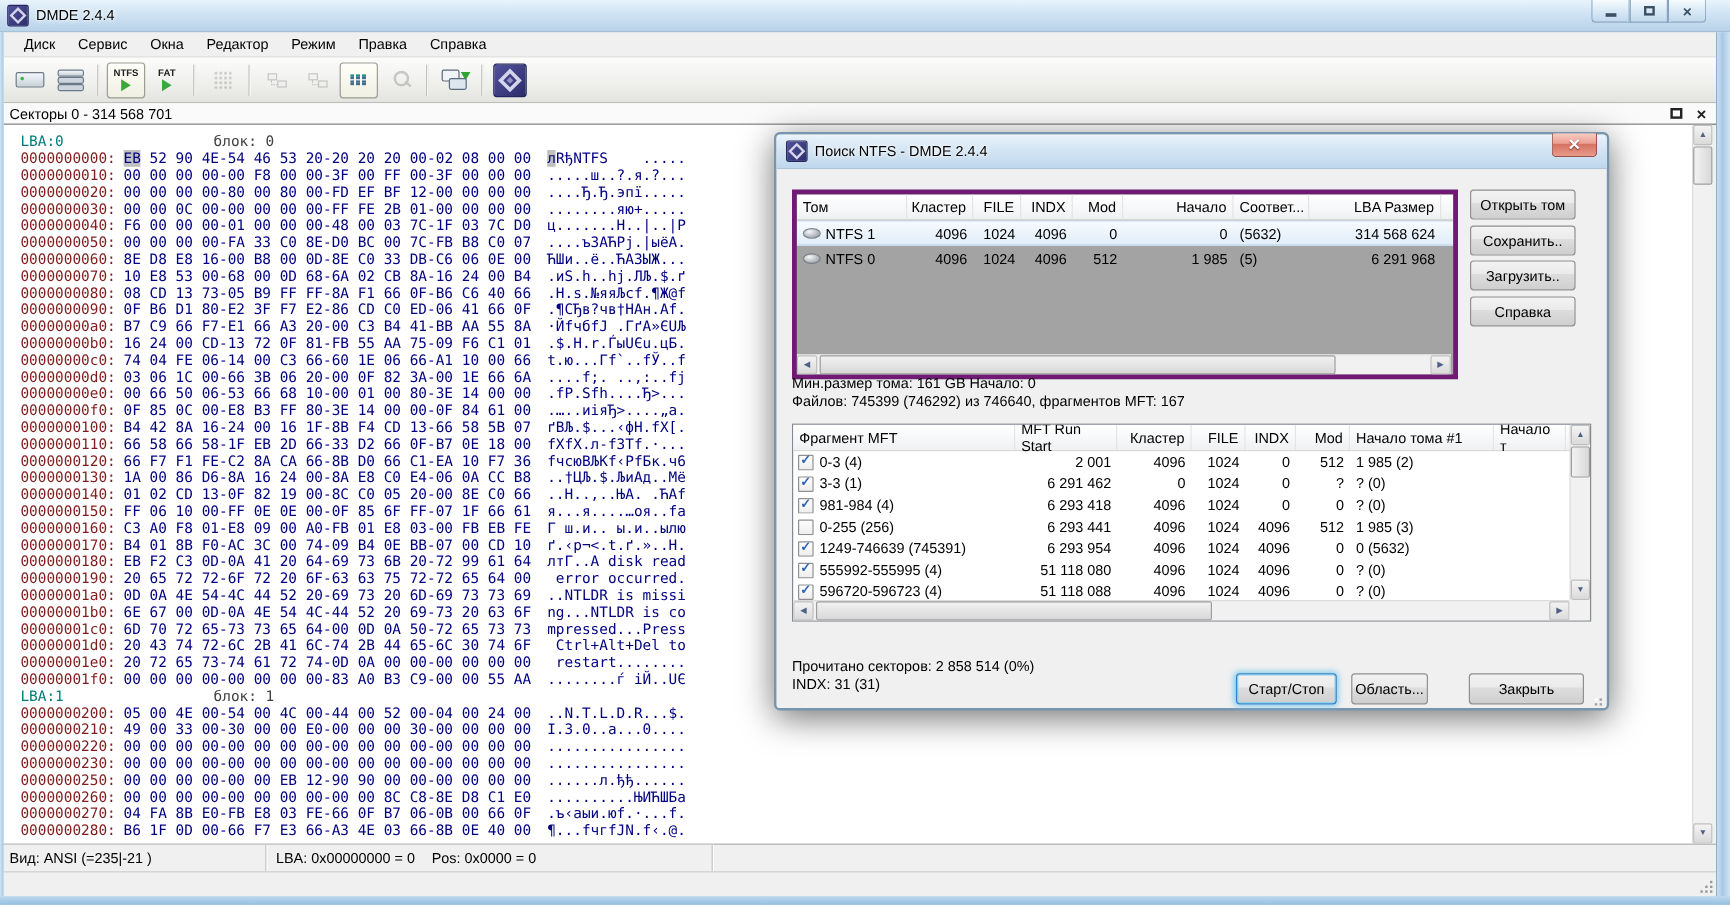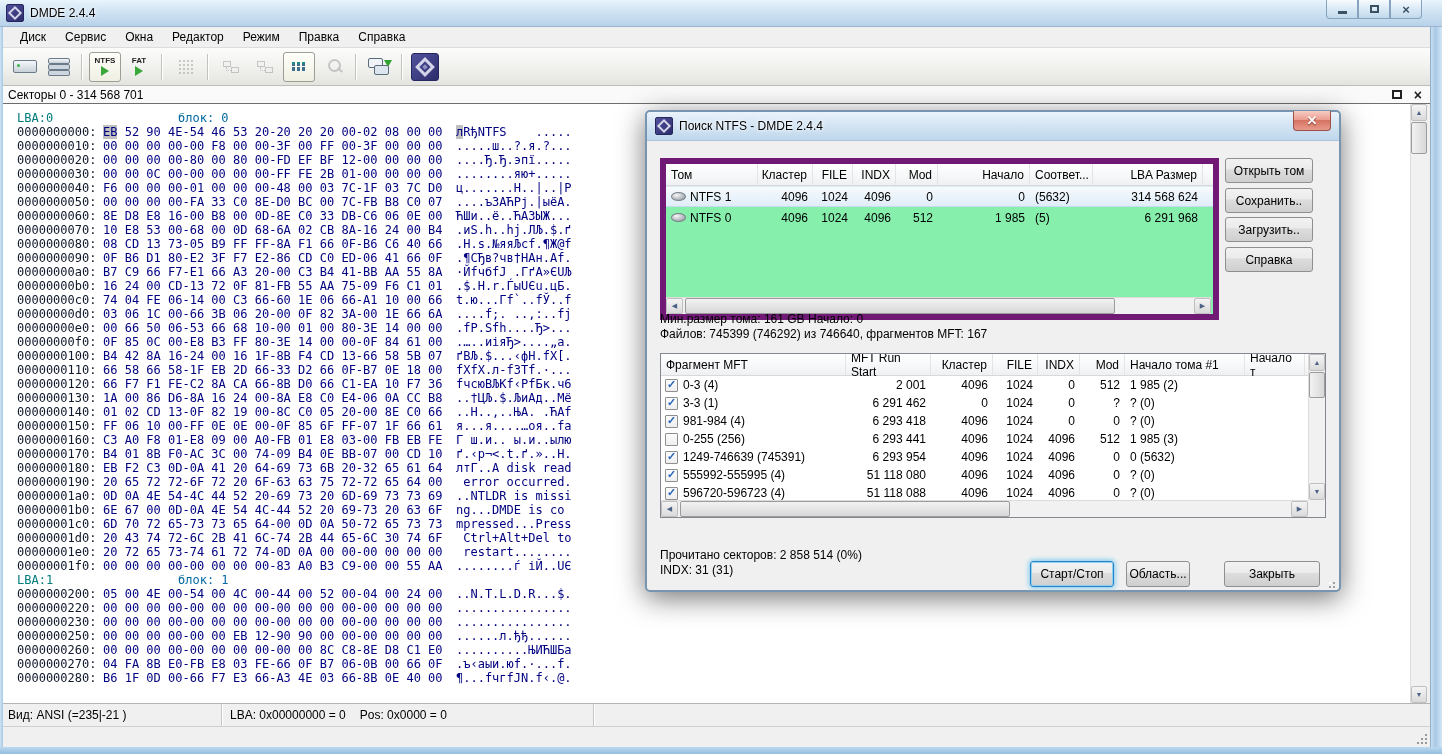--- a/index.html
+++ b/index.html
@@ -71,23 +71,23 @@
   .sectors-bar{position:absolute;top:86px;left:3px;right:12px;height:18px;background:#fafafa;
     border-bottom:1px solid #6e6e6e;display:flex;align-items:center;padding-left:5px;box-sizing:border-box}
   .mdi-btns{position:absolute;right:8px;top:0;height:100%;display:flex;align-items:center;gap:12px}
   .mdi-max{width:10px;height:9px;border:2px solid #222;box-sizing:border-box;display:block}
   .mdi-x{font-size:14px;font-weight:bold;line-height:1;color:#222}
   
   .hexview{position:absolute;top:104px;left:3px;width:1407px;height:599px;background:#fff;overflow:hidden;
     font-family:"DejaVu Sans Mono",monospace;font-size:12px;line-height:14px;color:#000080;
     padding:7px 0 0 14px;box-sizing:border-box}
   .hex-line{white-space:pre;height:14px}
-  .off{display:inline-block;width:86px;color:#0f172a}
+  .off{display:inline-block;width:86px;color:#7f1d1d}
   .off-w{display:inline-block;width:161px;color:#007c7c}
-  .blk{color:#0369a1}
+  .blk{color:#404040}
   .hx{display:inline-block;width:341px;margin-right:12px}
   .hl{background:#c0c0c0}
   
   .vscroll{position:absolute;top:104px;left:1410px;width:17px;height:599px;background:#f1f1f1;border-left:1px solid #dcdcdc;box-sizing:border-box}
   .sarr{position:absolute;left:0;width:16px;height:17px;display:flex;align-items:center;justify-content:center;
     font-size:7px;color:#4d6185;background:linear-gradient(#f4f4f4,#dadada);border:1px solid #bfbfbf;border-radius:2px;box-sizing:border-box}
   .sthumb{position:absolute;left:0;width:16px;background:linear-gradient(90deg,#f2f2f2,#d8d8d8);border:1px solid #9c9c9c;border-radius:2px;box-sizing:border-box}
   
   .statusbar{position:absolute;left:0;top:703px;width:1430px;height:23px;background:#f0f0f0;
     border-top:1px solid #b4b4b4;display:flex;align-items:center;box-sizing:border-box}
@@ -102,21 +102,21 @@
   .dialog{position:absolute;left:645px;top:110px;width:692px;height:478px;background:#f0f0f0;
     border:2px solid #7795ae;border-radius:5px;box-shadow:0 6px 28px rgba(0,0,0,.55);box-sizing:content-box;z-index:10}
   .dlg-titlebar{height:28px;background:linear-gradient(#eaf3fb,#d4e5f4 45%,#bfd7ec);
     border-bottom:1px solid #aec4d9;border-radius:4px 4px 0 0;display:flex;align-items:center;padding:0 8px;position:relative}
   .dlg-title{margin-left:6px;text-shadow:0 0 6px #fff,0 0 3px #fff}
   .dlg-close{position:absolute;right:8px;top:-1px;width:36px;height:19px;border:1px solid #99514a;border-top:none;border-radius:0 0 4px 4px;
     background:linear-gradient(#f6cdc4,#ec9e91 45%,#d4705f 46%,#e89a8b);display:flex;align-items:center;justify-content:center}
   .dlg-close span{color:#fff;font-weight:bold;font-size:13px;line-height:1;text-shadow:0 1px 1px #7c2d22}
   .dlg-body{position:relative;height:450px}
   
-  .vol-box{position:absolute;left:13px;top:17px;width:547px;height:150px;background:#86efac;border:6px solid #701a75;box-sizing:content-box;overflow:hidden}
+  .vol-box{position:absolute;left:13px;top:17px;width:547px;height:150px;background:#a3a3a3;border:4px solid #701a75;box-sizing:content-box;overflow:hidden}
   .thead{height:21px;display:flex;border-bottom:1px solid #d9d9d9;background:linear-gradient(#ffffff,#f6f7f9 60%,#eef0f2)}
   .th{display:flex;align-items:center;padding:0 5px;border-right:1px solid #e4e4e4;box-sizing:border-box;flex:none}
   .th.r{justify-content:flex-end}
   .cell{display:flex;align-items:center;padding:0 5px;box-sizing:border-box;flex:none;overflow:hidden;white-space:nowrap}
   .cell.r{justify-content:flex-end}
   .w-tom{width:92px}.w-cl{width:55px}.w-file{width:40px}.w-indx{width:43px}.w-mod{width:42px}.w-nach{width:92px}.w-soot{width:63px}.w-lba{width:110px}
   .vol-row{height:21px;display:flex;align-items:center}
   .vol-row.selected{background:linear-gradient(#f6fafd,#e0edf9);border-top:1px solid #dcebf7;border-bottom:1px solid #c6dcf0;height:19px}
   .ic-disk{width:15px;height:9px;border-radius:50%;flex:none;margin-right:4px;
     background:radial-gradient(ellipse at 35% 30%,#f7f7f7,#b9bec4 55%,#868d94);border:1px solid #7b8289;box-sizing:border-box}
@@ -302,40 +302,41 @@
       <div class="hex-line"><span class="off">0000000130:</span><span class="hx"><span class="hl"></span><span>1A 00 86 D6-8A 16 24 00-8A E8 C0 E4-06 0A CC B8</span></span><span class="asc"><span class="hl"></span><span>..†ЦЉ.$.ЉиАд..Мё</span></span></div>
 
       <div class="hex-line"><span class="off">0000000140:</span><span class="hx"><span class="hl"></span><span>01 02 CD 13-0F 82 19 00-8C C0 05 20-00 8E C0 66</span></span><span class="asc"><span class="hl"></span><span>..Н..‚..ЊА. .ЋАf</span></span></div>
 
       <div class="hex-line"><span class="off">0000000150:</span><span class="hx"><span class="hl"></span><span>FF 06 10 00-FF 0E 0E 00-0F 85 6F FF-07 1F 66 61</span></span><span class="asc"><span class="hl"></span><span>я...я....…oя..fa</span></span></div>
 
       <div class="hex-line"><span class="off">0000000160:</span><span class="hx"><span class="hl"></span><span>C3 A0 F8 01-E8 09 00 A0-FB 01 E8 03-00 FB EB FE</span></span><span class="asc"><span class="hl"></span><span>Г ш.и.. ы.и..ылю</span></span></div>
 
       <div class="hex-line"><span class="off">0000000170:</span><span class="hx"><span class="hl"></span><span>B4 01 8B F0-AC 3C 00 74-09 B4 0E BB-07 00 CD 10</span></span><span class="asc"><span class="hl"></span><span>ґ.‹р¬&lt;.t.ґ.»..Н.</span></span></div>
 
-      <div class="hex-line"><span class="off">0000000180:</span><span class="hx"><span class="hl"></span><span>EB F2 C3 0D-0A 41 20 64-69 73 6B 20-32 65 61 64</span></span><span class="asc"><span class="hl"></span><span>лтГ..A disk read</span></span></div>
+      <div class="hex-line"><span class="off">0000000180:</span><span class="hx"><span class="hl"></span><span>EB F2 C3 0D-0A 41 20 64-69 73 6B 20-72 99 61 64</span></span><span class="asc"><span class="hl"></span><span>лтГ..A disk read</span></span></div>
 
       <div class="hex-line"><span class="off">0000000190:</span><span class="hx"><span class="hl"></span><span>20 65 72 72-6F 72 20 6F-63 63 75 72-72 65 64 00</span></span><span class="asc"><span class="hl"></span><span> error occurred.</span></span></div>
 
       <div class="hex-line"><span class="off">00000001a0:</span><span class="hx"><span class="hl"></span><span>0D 0A 4E 54-4C 44 52 20-69 73 20 6D-69 73 73 69</span></span><span class="asc"><span class="hl"></span><span>..NTLDR is missi</span></span></div>
 
-      <div class="hex-line"><span class="off">00000001b0:</span><span class="hx"><span class="hl"></span><span>6E 67 00 0D-0A 4E 54 4C-44 52 20 69-73 20 63 6F</span></span><span class="asc"><span class="hl"></span><span>ng...DMDE is co</span></span></div>
+      <div class="hex-line"><span class="off">00000001b0:</span><span class="hx"><span class="hl"></span><span>6E 67 00 0D-0A 4E 54 4C-44 52 20 69-73 20 63 6F</span></span><span class="asc"><span class="hl"></span><span>ng...NTLDR is co</span></span></div>
 
       <div class="hex-line"><span class="off">00000001c0:</span><span class="hx"><span class="hl"></span><span>6D 70 72 65-73 73 65 64-00 0D 0A 50-72 65 73 73</span></span><span class="asc"><span class="hl"></span><span>mpressed...Press</span></span></div>
 
       <div class="hex-line"><span class="off">00000001d0:</span><span class="hx"><span class="hl"></span><span>20 43 74 72-6C 2B 41 6C-74 2B 44 65-6C 30 74 6F</span></span><span class="asc"><span class="hl"></span><span> Ctrl+Alt+Del to</span></span></div>
 
       <div class="hex-line"><span class="off">00000001e0:</span><span class="hx"><span class="hl"></span><span>20 72 65 73-74 61 72 74-0D 0A 00 00-00 00 00 00</span></span><span class="asc"><span class="hl"></span><span> restart........</span></span></div>
 
       <div class="hex-line"><span class="off">00000001f0:</span><span class="hx"><span class="hl"></span><span>00 00 00 00-00 00 00 00-83 A0 B3 C9-00 00 55 AA</span></span><span class="asc"><span class="hl"></span><span>........ѓ іЙ..UЄ</span></span></div>
 
     <div class="hex-line"><span class="off-w">LBA:1</span><span class="blk">блок: 1</span></div>
 
       <div class="hex-line"><span class="off">0000000200:</span><span class="hx"><span class="hl"></span><span>05 00 4E 00-54 00 4C 00-44 00 52 00-04 00 24 00</span></span><span class="asc"><span class="hl"></span><span>..N.T.L.D.R...$.</span></span></div>
 
+      <div class="hex-line"><span class="off">0000000210:</span><span class="hx"><span class="hl"></span><span>49 00 33 00-30 00 00 E0-00 00 00 30-00 00 00 00</span></span><span class="asc"><span class="hl"></span><span>I.3.0..а...0....</span></span></div>
 
       <div class="hex-line"><span class="off">0000000220:</span><span class="hx"><span class="hl"></span><span>00 00 00 00-00 00 00 00-00 00 00 00-00 00 00 00</span></span><span class="asc"><span class="hl"></span><span>................</span></span></div>
 
       <div class="hex-line"><span class="off">0000000230:</span><span class="hx"><span class="hl"></span><span>00 00 00 00-00 00 00 00-00 00 00 00-00 00 00 00</span></span><span class="asc"><span class="hl"></span><span>................</span></span></div>
 
 
       <div class="hex-line"><span class="off">0000000250:</span><span class="hx"><span class="hl"></span><span>00 00 00 00-00 00 EB 12-90 90 00 00-00 00 00 00</span></span><span class="asc"><span class="hl"></span><span>......л.ђђ......</span></span></div>
 
       <div class="hex-line"><span class="off">0000000260:</span><span class="hx"><span class="hl"></span><span>00 00 00 00-00 00 00 00-00 00 8C C8-8E D8 C1 E0</span></span><span class="asc"><span class="hl"></span><span>..........ЊИЋШБа</span></span></div>
 

